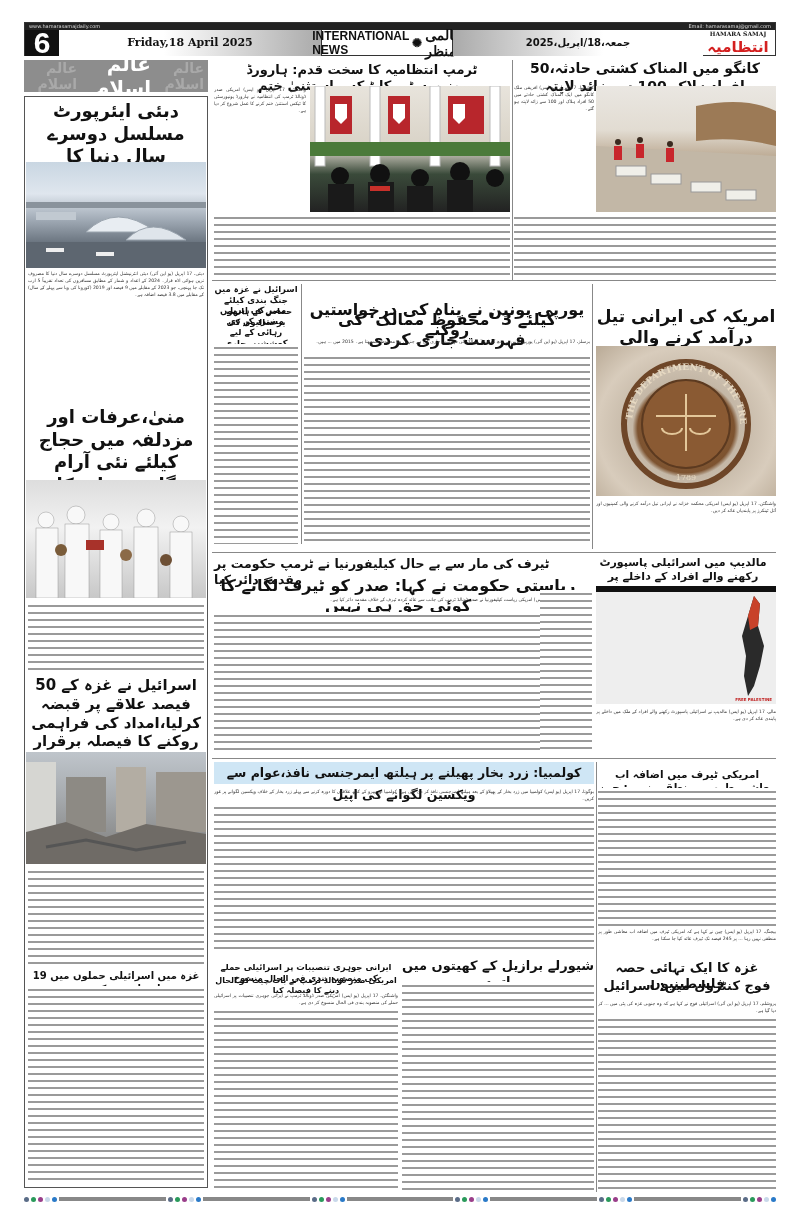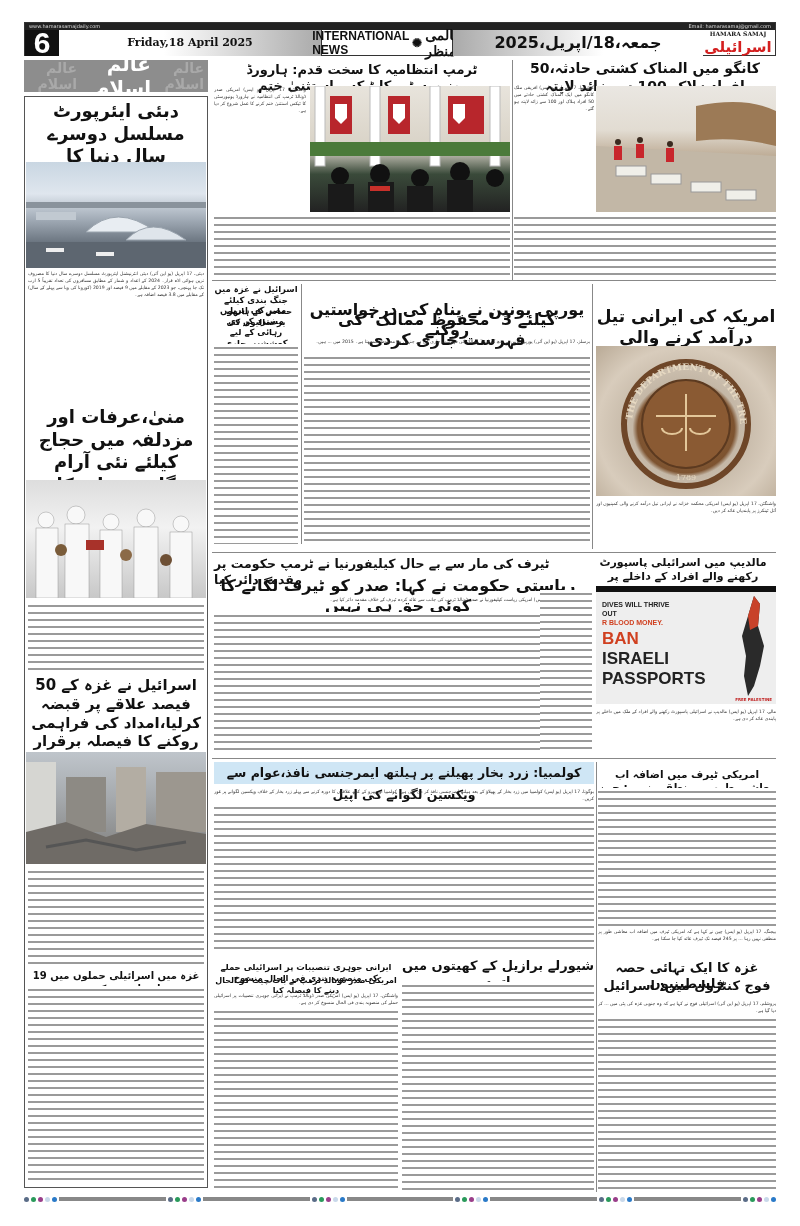--- a/index.html
+++ b/index.html
@@ -7,21 +7,21 @@
   body { font-family: "DejaVu Sans", sans-serif; color: #111; position: relative; }
 
   .header { position: absolute; top: 22px; left: 24px; width: 752px; height: 34px; border: 1px solid #333; background: #fff; }
   .hdr-topbar { position: absolute; top: 0; left: 0; right: 0; height: 7px; background: #222; }
   .hdr-url { position: absolute; top: 0; left: 4px; font-size: 5px; color: #ddd; line-height: 7px; }
   .hdr-email { position: absolute; top: 0; right: 4px; font-size: 5px; color: #ddd; line-height: 7px; }
   .page-num { position: absolute; top: 7px; left: 0; width: 34px; height: 26px; background: #111; color: #fff; font-family: "Liberation Sans", sans-serif; font-weight: bold; font-size: 30px; line-height: 26px; text-align: center; }
   .date-en { position: absolute; top: 7px; left: 34px; width: 262px; height: 26px; background: linear-gradient(90deg,#fff 40%,#aaa 100%); font-family: "DejaVu Serif", serif; font-weight: bold; font-size: 11px; line-height: 26px; text-align: center; }
   .section-title { position: absolute; top: 7px; left: 296px; width: 132px; height: 26px; border-left: 1px solid #333; border-right: 1px solid #333; display: flex; align-items: center; justify-content: center; gap: 3px; font-family: "Liberation Sans", sans-serif; font-weight: bold; font-size: 12px; }
   .section-title .ur { font-size: 14px; }
-  .date-ur { position: absolute; top: 7px; left: 428px; width: 250px; height: 26px; background: linear-gradient(90deg,#aaa 0%,#fff 60%); font-weight: bold; font-size: 16px; line-height: 26px; text-align: center; direction: rtl; }
+  .date-ur { position: absolute; top: 7px; left: 428px; width: 250px; height: 26px; background: linear-gradient(90deg,#aaa 0%,#fff 60%); font-weight: bold; font-size: 10px; line-height: 26px; text-align: center; direction: rtl; }
   .logo { position: absolute; top: 7px; right: 0; width: 74px; height: 26px; text-align: center; }
   .logo .en { font-family: "DejaVu Serif", serif; font-size: 6px; font-weight: bold; color: #111; line-height: 8px; }
   .logo .ur { font-size: 15px; font-weight: bold; color: #d42020; line-height: 18px; direction: rtl; }
   .rule-v { position: absolute; width: 1px; background: #888; }
   .rule-h { position: absolute; height: 1px; background: #888; }
 
   .head { font-weight: bold; direction: rtl; text-align: center; color: #111; line-height: 1.25; }
   .body-text { direction: rtl; text-align: justify; font-size: 4.6px; line-height: 7px; color: #333; overflow: hidden; }
   .filler { display: block; height: 100%; background: repeating-linear-gradient(180deg,#fff 0px,#fff 3px,#9a9a9a 3px,#9a9a9a 5px,#fff 5px,#fff 7px); }
 
@@ -46,21 +46,21 @@
   <div class="page-num">6</div>
   <div class="date-en">Friday,18 April 2025</div>
   <div class="section-title">
     <span>INTERNATIONAL NEWS</span>
     <span>✺</span>
     <span class="ur">عالمی منظر</span>
   </div>
   <div class="date-ur">جمعہ،18/اپریل،2025</div>
   <div class="logo">
     <div class="en">HAMARA SAMAJ</div>
-    <div class="ur">اسرائیلی</div>
+    <div class="ur">انتظامیہ</div>
   </div>
 </div>
 
 <div class="banner-islam">
   <span class="ghost">عالم اسلام</span>
   <span>عالم اسلام</span>
   <span class="ghost">عالم اسلام</span>
 </div>
 
 <div class="boxed" style="top:96px;left:24px;width:184px;height:1092px;"></div>
@@ -253,28 +253,20 @@
     <span class="filler"></span>
   </div>
 
 <div class="head" style="position:absolute;top:556px;left:590px;width:186px;font-size:11px;">مالدیپ میں اسرائیلی پاسپورٹ رکھنے والے افراد کے داخلے پر پابندی عائد</div>
 
 <div class="body-text" style="position:absolute;top:590px;left:540px;width:52px;height:160px;">
     <span class="filler"></span>
   </div>
 
 <div class="photo" style="top:586px;left:596px;width:180px;height:118px;background:#eeeeee;border-top:6px solid #111;">
-  <div style="position:absolute;top:8px;left:6px;font-family:'Liberation Sans',sans-serif;font-weight:bold;font-size:7px;line-height:9px;color:#222;">
-    <div>DIVES WILL THRIVE</div>
-    <div>OUT</div>
-    <div style="color:#d04020;">R BLOOD MONEY.</div>
-    <div style="color:#d04020;font-size:17px;line-height:20px;margin-top:2px;">BAN</div>
-    <div style="font-size:17px;line-height:20px;">ISRAELI</div>
-    <div style="font-size:17px;line-height:20px;">PASSPORTS</div>
-  </div>
   <svg style="position:absolute;top:4px;right:6px;" width="36" height="104">
     <path d="M20 0 L26 8 L24 30 L30 50 L26 70 L20 90 L14 100 L10 80 L12 60 L8 40 L14 20 Z" fill="#2a2a2a"></path>
     <path d="M20 0 L26 8 L24 30 L16 34 L14 20 Z" fill="#c8422a"></path>
   </svg>
   <div style="position:absolute;bottom:2px;right:4px;font-size:4px;color:#c02020;font-weight:bold;">FREE PALESTINE</div>
 </div>
 
 <div class="body-text" style="position:absolute;top:708px;left:596px;width:180px;height:46px;"><span>مالے، 17 اپریل (یو ایس) مالدیپ نے اسرائیلی پاسپورٹ رکھنے والے افراد کے ملک میں داخلے پر پابندی عائد کر دی ہے۔</span></div>
 
 <div class="rule-h" style="top:758px;left:212px;width:564px;"></div>

